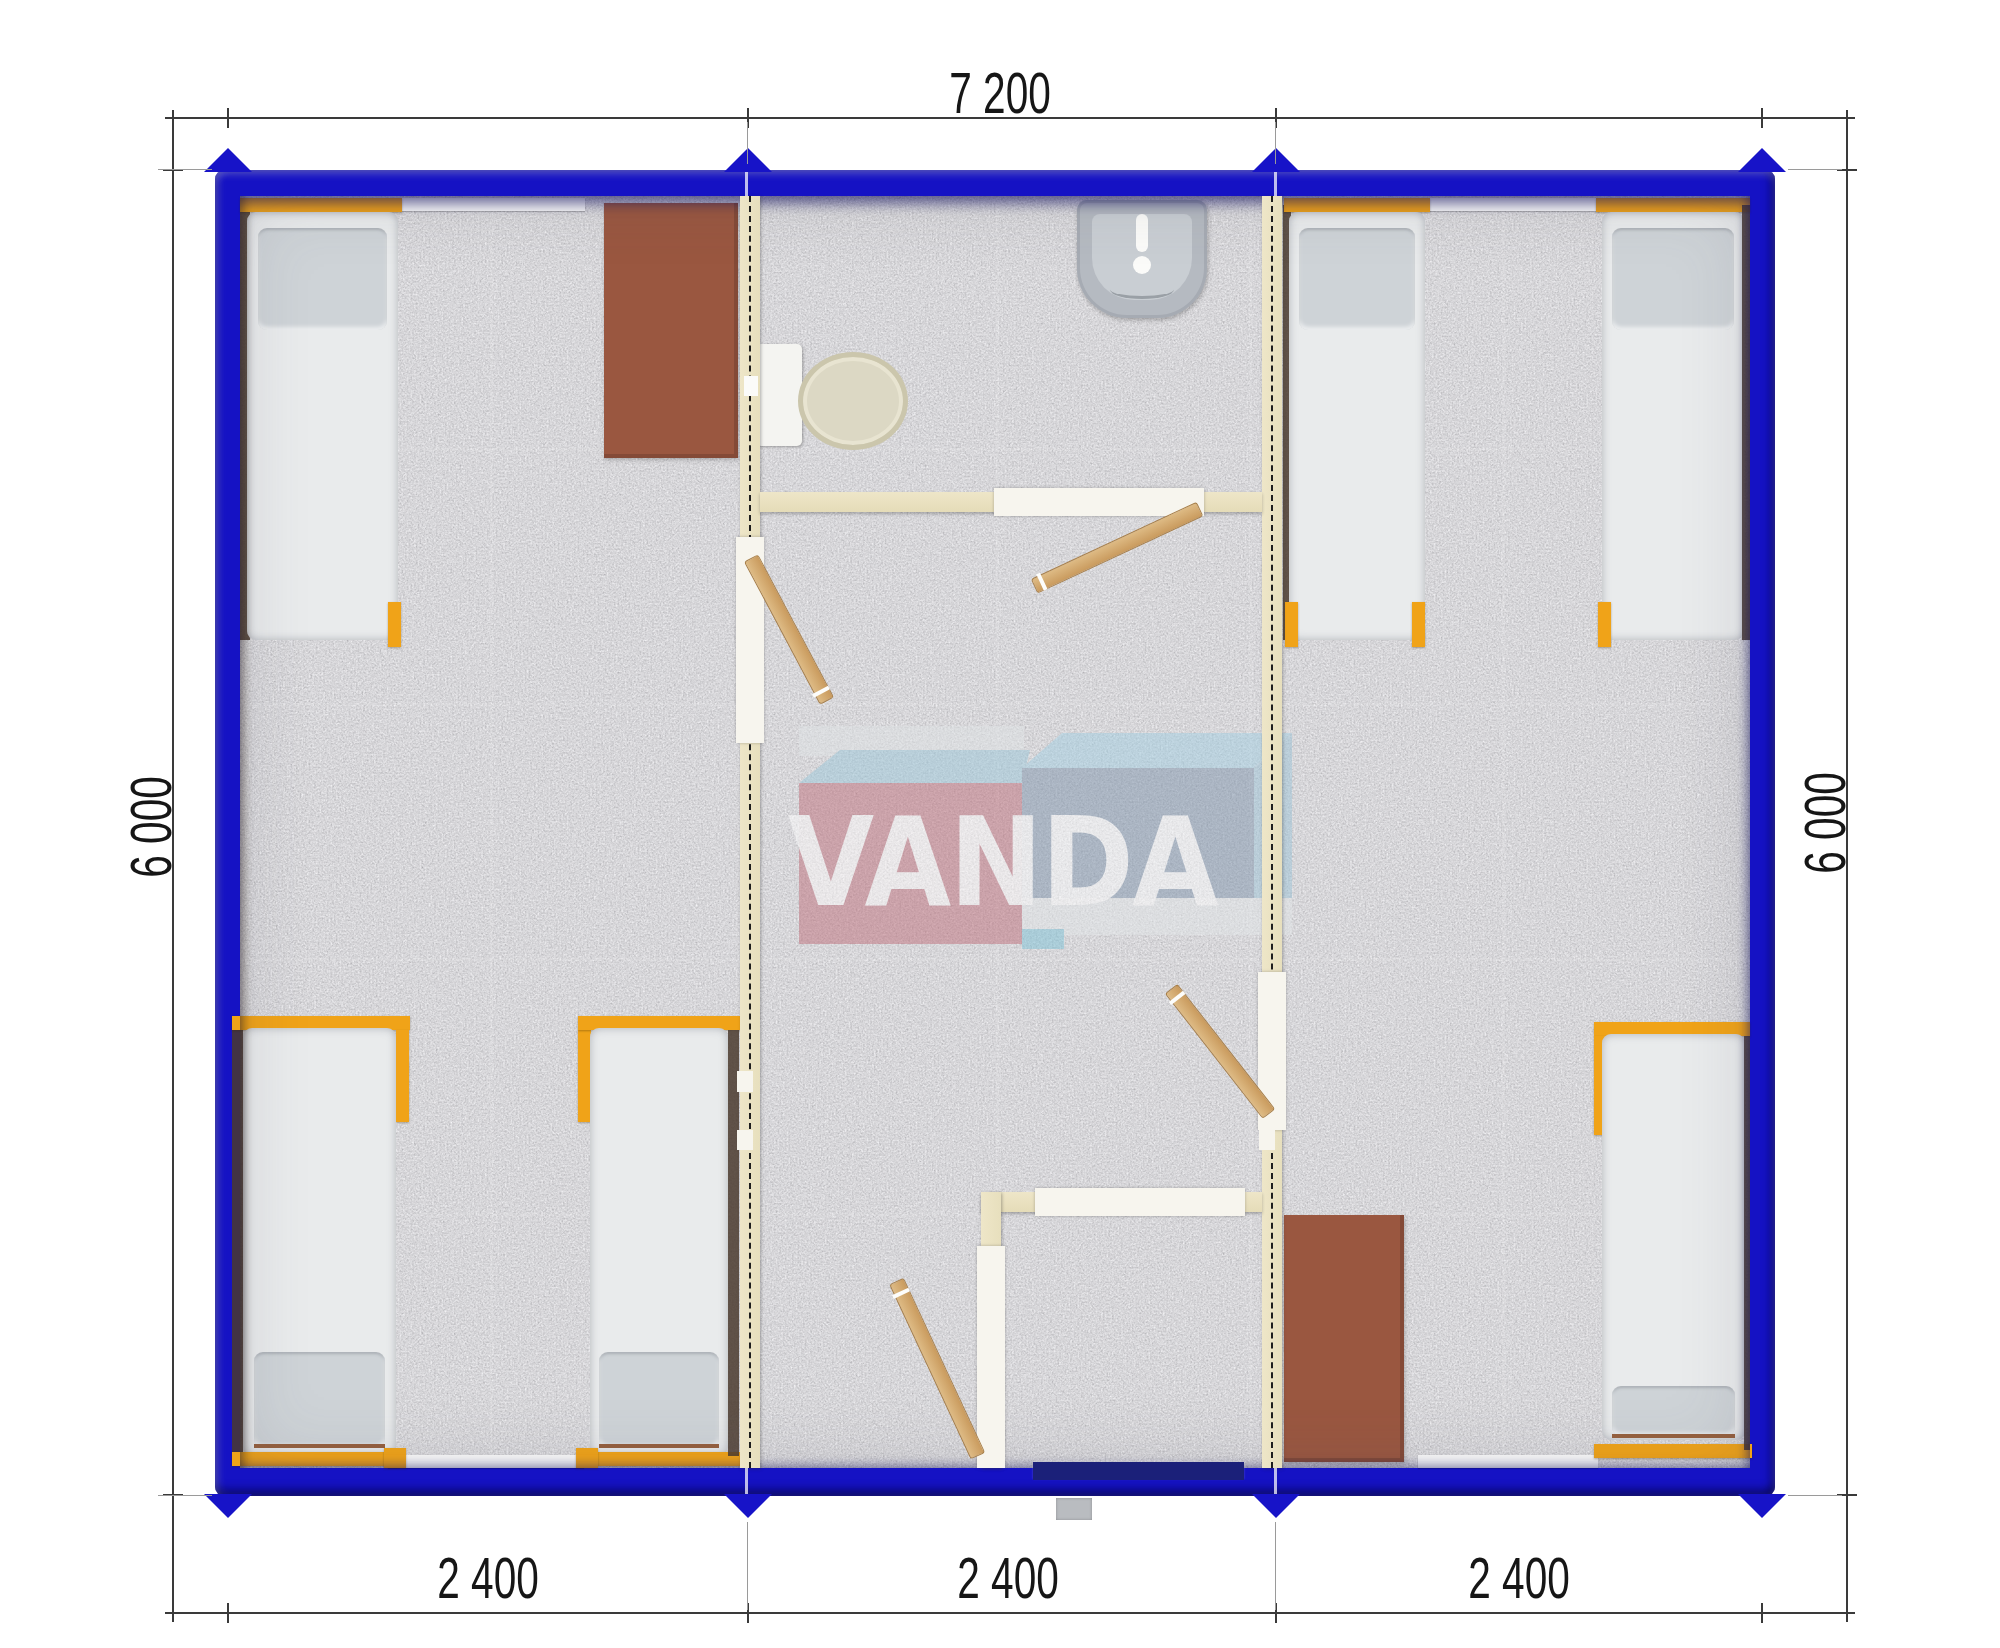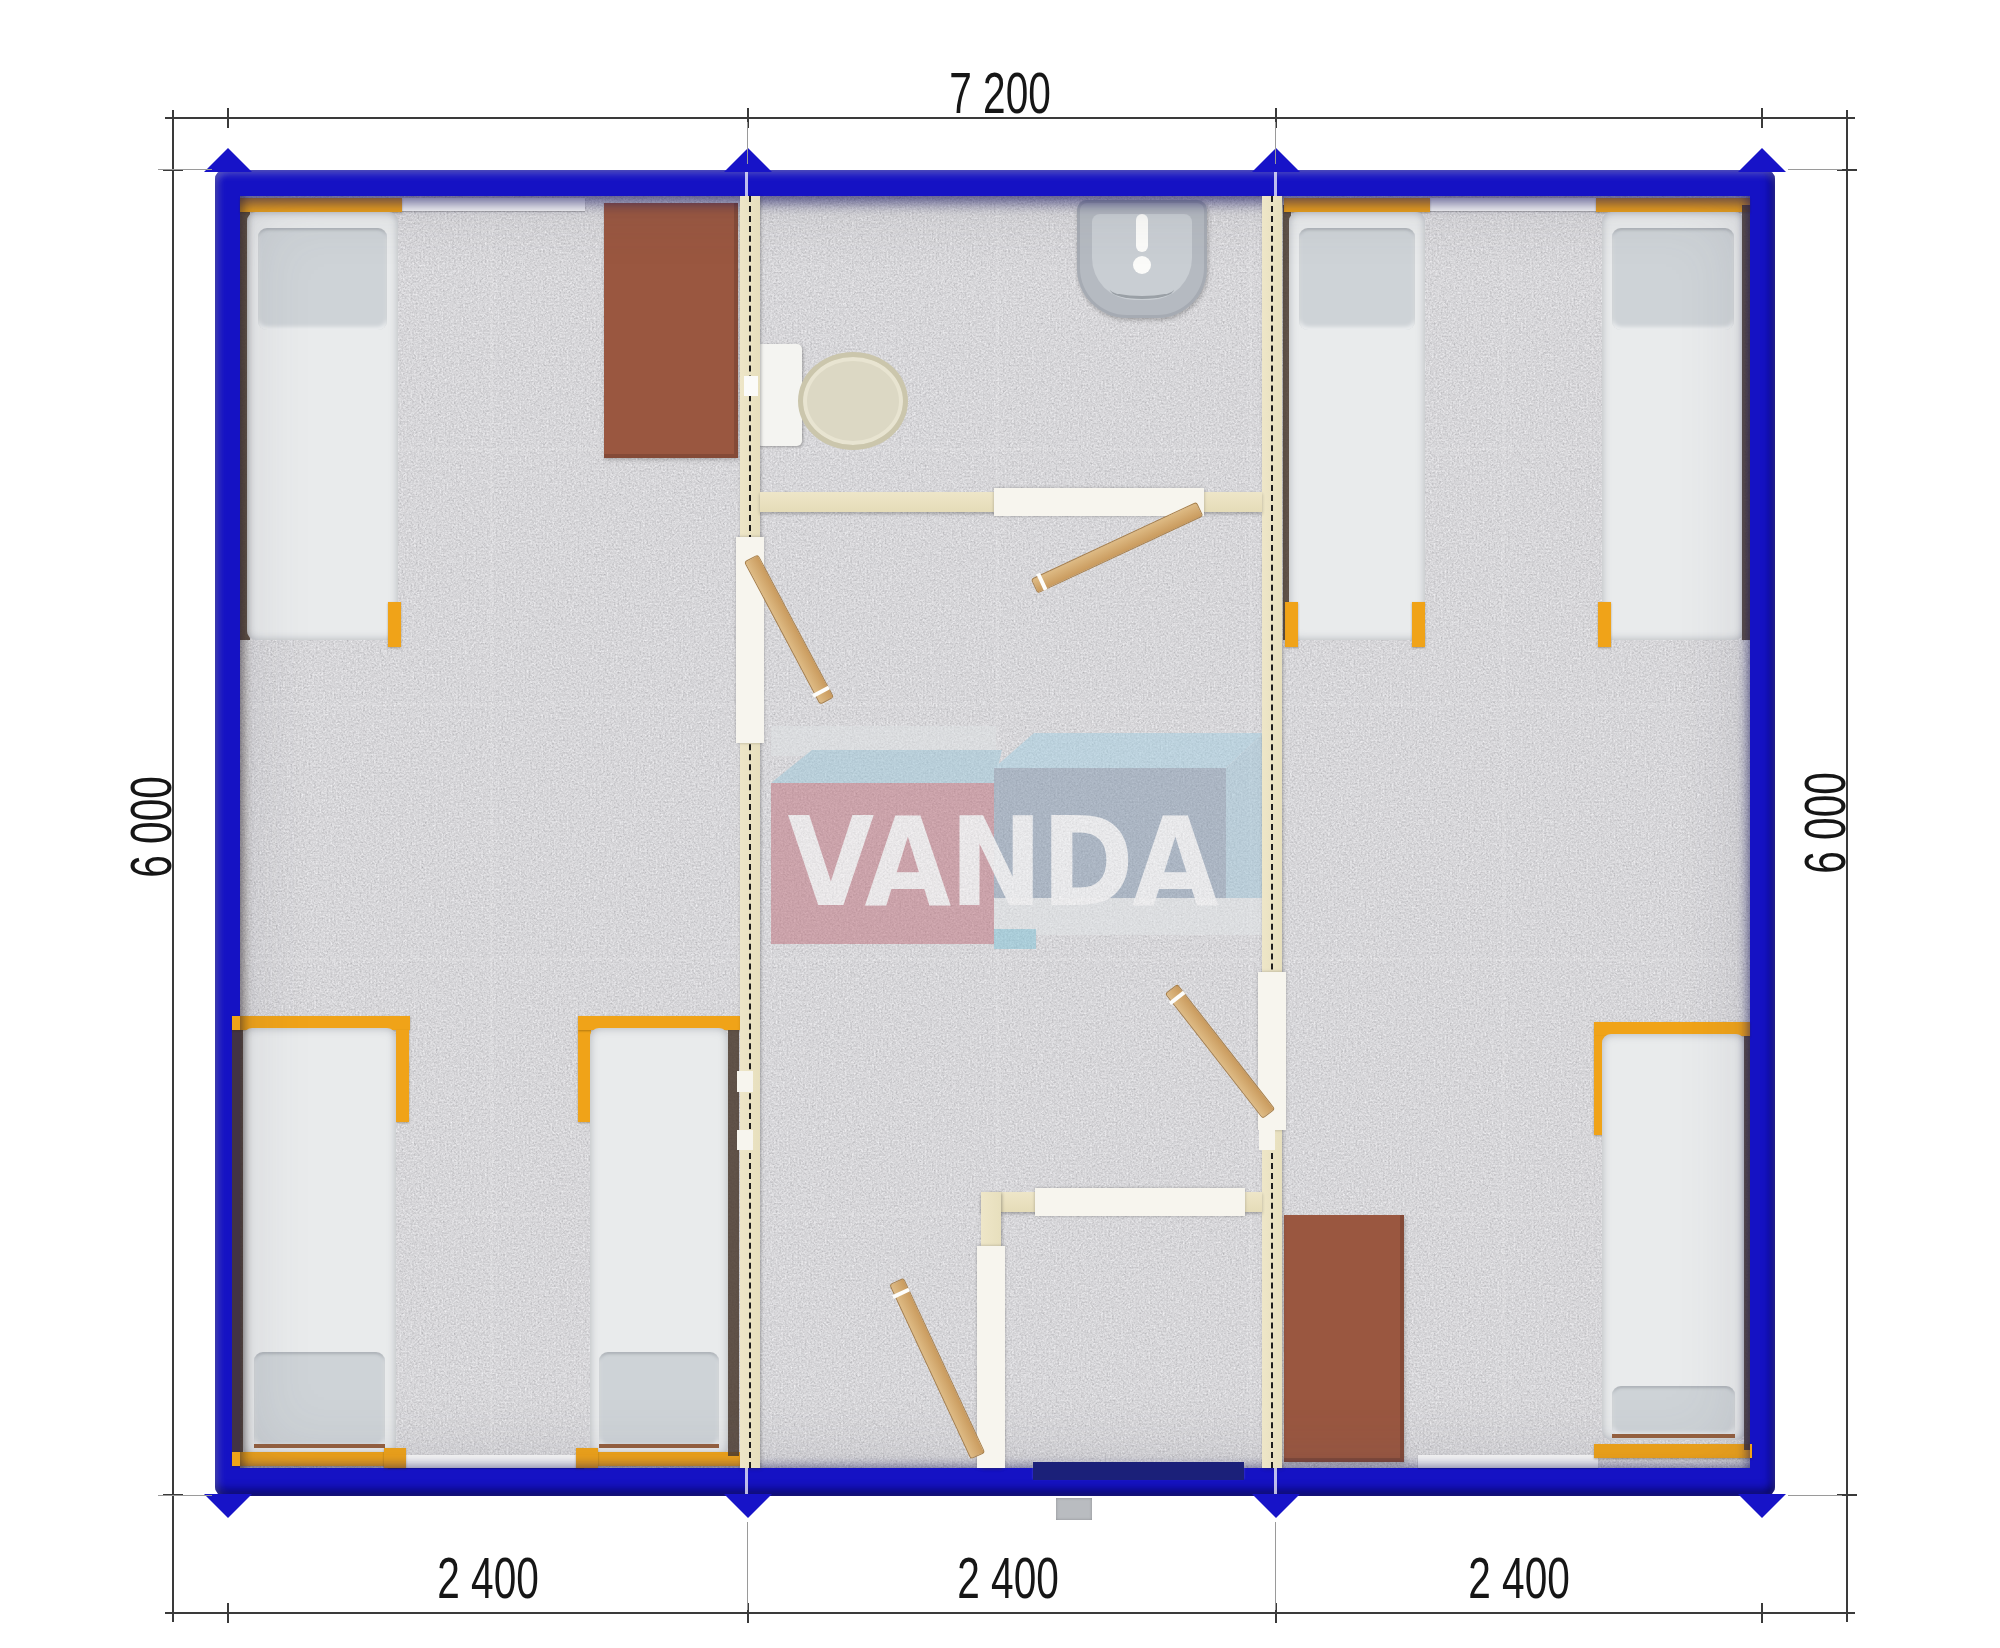--- a/index.html
+++ b/index.html
@@ -48,21 +48,21 @@
   .bedline{background:#96603e;}
   .desk{background:#9a5740;box-shadow:inset -4px -4px 0 rgba(0,0,0,.14), 1px 2px 4px rgba(40,40,40,.25);}
   
   .toilet-tank{background:#f4f4f1;border-radius:5px;box-shadow:1px 1px 3px rgba(40,40,40,.35);}
   .toilet-bowl{background:#dcd8c4;border:5px solid #cbc6ac;border-radius:50%;box-shadow:inset 0 0 0 4px #e8e4d1;}
   .sink-body{background:#b5bac1;border-radius:10px 10px 50px 50px;box-shadow:inset 0 0 0 3px #a6abb3, 1px 2px 4px rgba(40,40,40,.3);}
   .sink-basin{background:#c9ced3;border-radius:8px 8px 42px 42px;}
   .white{background:#fbfbf9;}
   .window{background:#fbfbfb;box-shadow:0 1px 1px rgba(0,0,0,.2);}
   
-  .wm{opacity:.5;}
+  .wm{opacity:.5;padding-left:28px;}
   .wm-text{position:absolute;left:242px;top:147px;transform:translate(-50%,-50%) scaleY(1.1);
      color:rgba(255,255,255,.95);font-weight:700;font-size:112px;letter-spacing:-2px;
      font-family:"DejaVu Sans","Liberation Sans",sans-serif;}
   .entry-door{background:#1b2079;box-shadow:0 -1px 2px rgba(255,255,255,.25);}
   .step{background:#b9bcc0;box-shadow:inset 0 0 3px rgba(0,0,0,.25);}
 </style>
 </head>
 <body>
 
 <div class="abs" style="left:0;top:0;width:2000px;height:1648px;">

